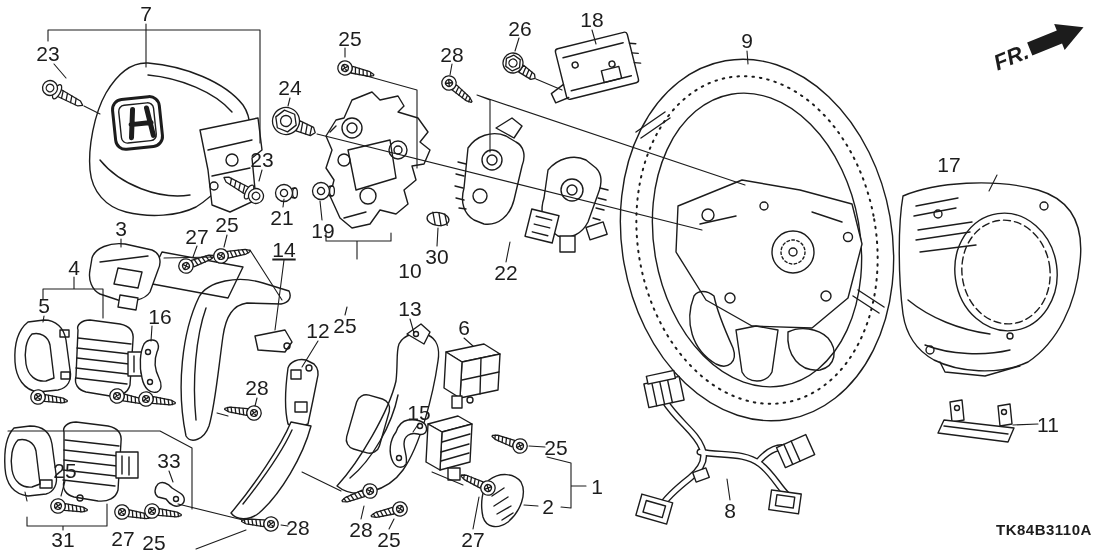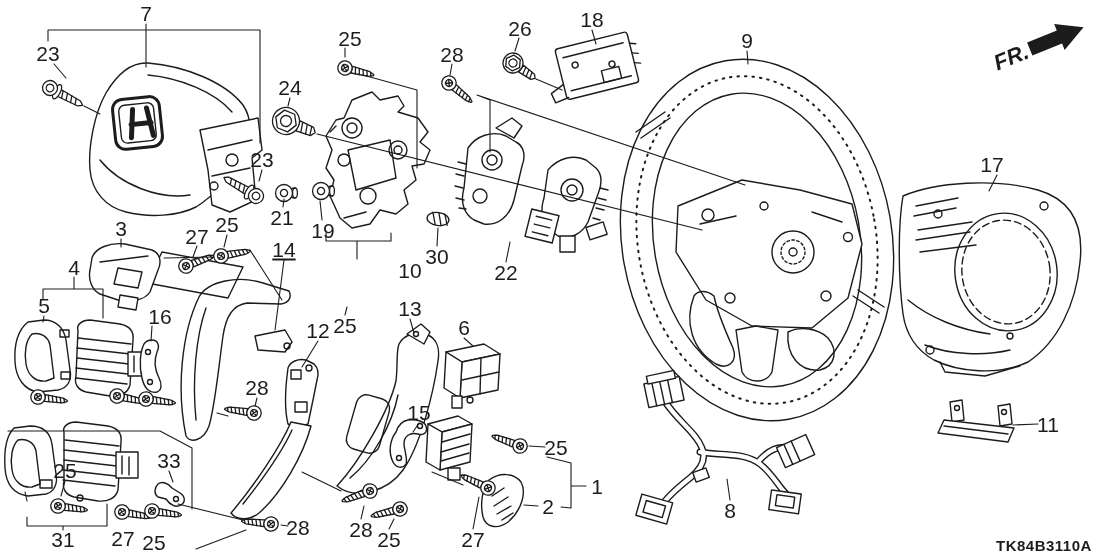--- a/index.html
+++ b/index.html
@@ -3,21 +3,21 @@
 <meta charset="utf-8">
 <style>
   html,body{margin:0;padding:0;background:#fff;}
   #stage{position:relative;width:1108px;height:554px;background:#fff;overflow:hidden;
          font-family:"Liberation Sans",sans-serif;}
   #art{position:absolute;left:0;top:0;}
   #callout-layer{position:absolute;left:0;top:0;width:100%;height:100%;}
   .callout{position:absolute;transform:translate(-50%,-50%);font-size:21px;line-height:1;
            color:#1c1c1c;white-space:nowrap;font-family:"Liberation Sans",sans-serif;}
   #diagram-code{position:absolute;left:996px;top:521px;font-size:15px;font-weight:bold;
-                letter-spacing:.5px;color:#1c1c1c;margin-top:16px;}
+                letter-spacing:.5px;color:#1c1c1c;}
 </style>
 </head>
 <body>
 
 <div id="stage">
 <svg id="art" width="1108" height="554" viewBox="0 0 1108 554">
   <defs>
     <g id="g-screw" stroke="#1c1c1c" fill="#fff" stroke-width="1.3">
       <path d="M7,-3.4 L25,-2.4 L29.5,-0.6 L29.5,0.6 L25,2.4 L7,3.4 Z"></path>
       <path fill="none" d="M10,-3.1 L11.5,3.1 M14,-3 L15.5,3 M18,-2.8 L19.5,2.8 M22,-2.6 L23.5,2.6 M26,-1.8 L27,1.8"></path>
@@ -349,21 +349,21 @@
       <div class="callout" style="left: 452px; top: 54px;">28</div>
       <div class="callout" style="left: 520px; top: 28px;">26</div>
       <div class="callout" style="left: 592px; top: 19px;">18</div>
       <div class="callout" style="left: 747px; top: 40px;">9</div>
       <div class="callout" style="left: 262px; top: 159px;">23</div>
       <div class="callout" style="left: 282px; top: 217px;">21</div>
       <div class="callout" style="left: 323px; top: 230px;">19</div>
       <div class="callout" style="left: 437px; top: 256px;">30</div>
       <div class="callout" style="left: 362px; top: 270px; margin-left: 48px;">10</div>
       <div class="callout" style="left: 506px; top: 272px;">22</div>
-      <div class="callout" style="left: 992px; top: 164px;">17</div>
+      <div class="callout" style="left: 949px; top: 164px;">17</div>
       <div class="callout" style="left: 121px; top: 228px;">3</div>
       <div class="callout" style="left: 197px; top: 236px;">27</div>
       <div class="callout" style="left: 227px; top: 224px;">25</div>
       <div class="callout" style="left: 284px; top: 249px; text-decoration: underline;">14</div>
       <div class="callout" style="left: 74px; top: 267px;">4</div>
       <div class="callout" style="left: 44px; top: 305px;">5</div>
       <div class="callout" style="left: 160px; top: 316px;">16</div>
       <div class="callout" style="left: 318px; top: 330px;">12</div>
       <div class="callout" style="left: 345px; top: 325px;">25</div>
       <div class="callout" style="left: 410px; top: 308px; text-align: center;">13</div>

